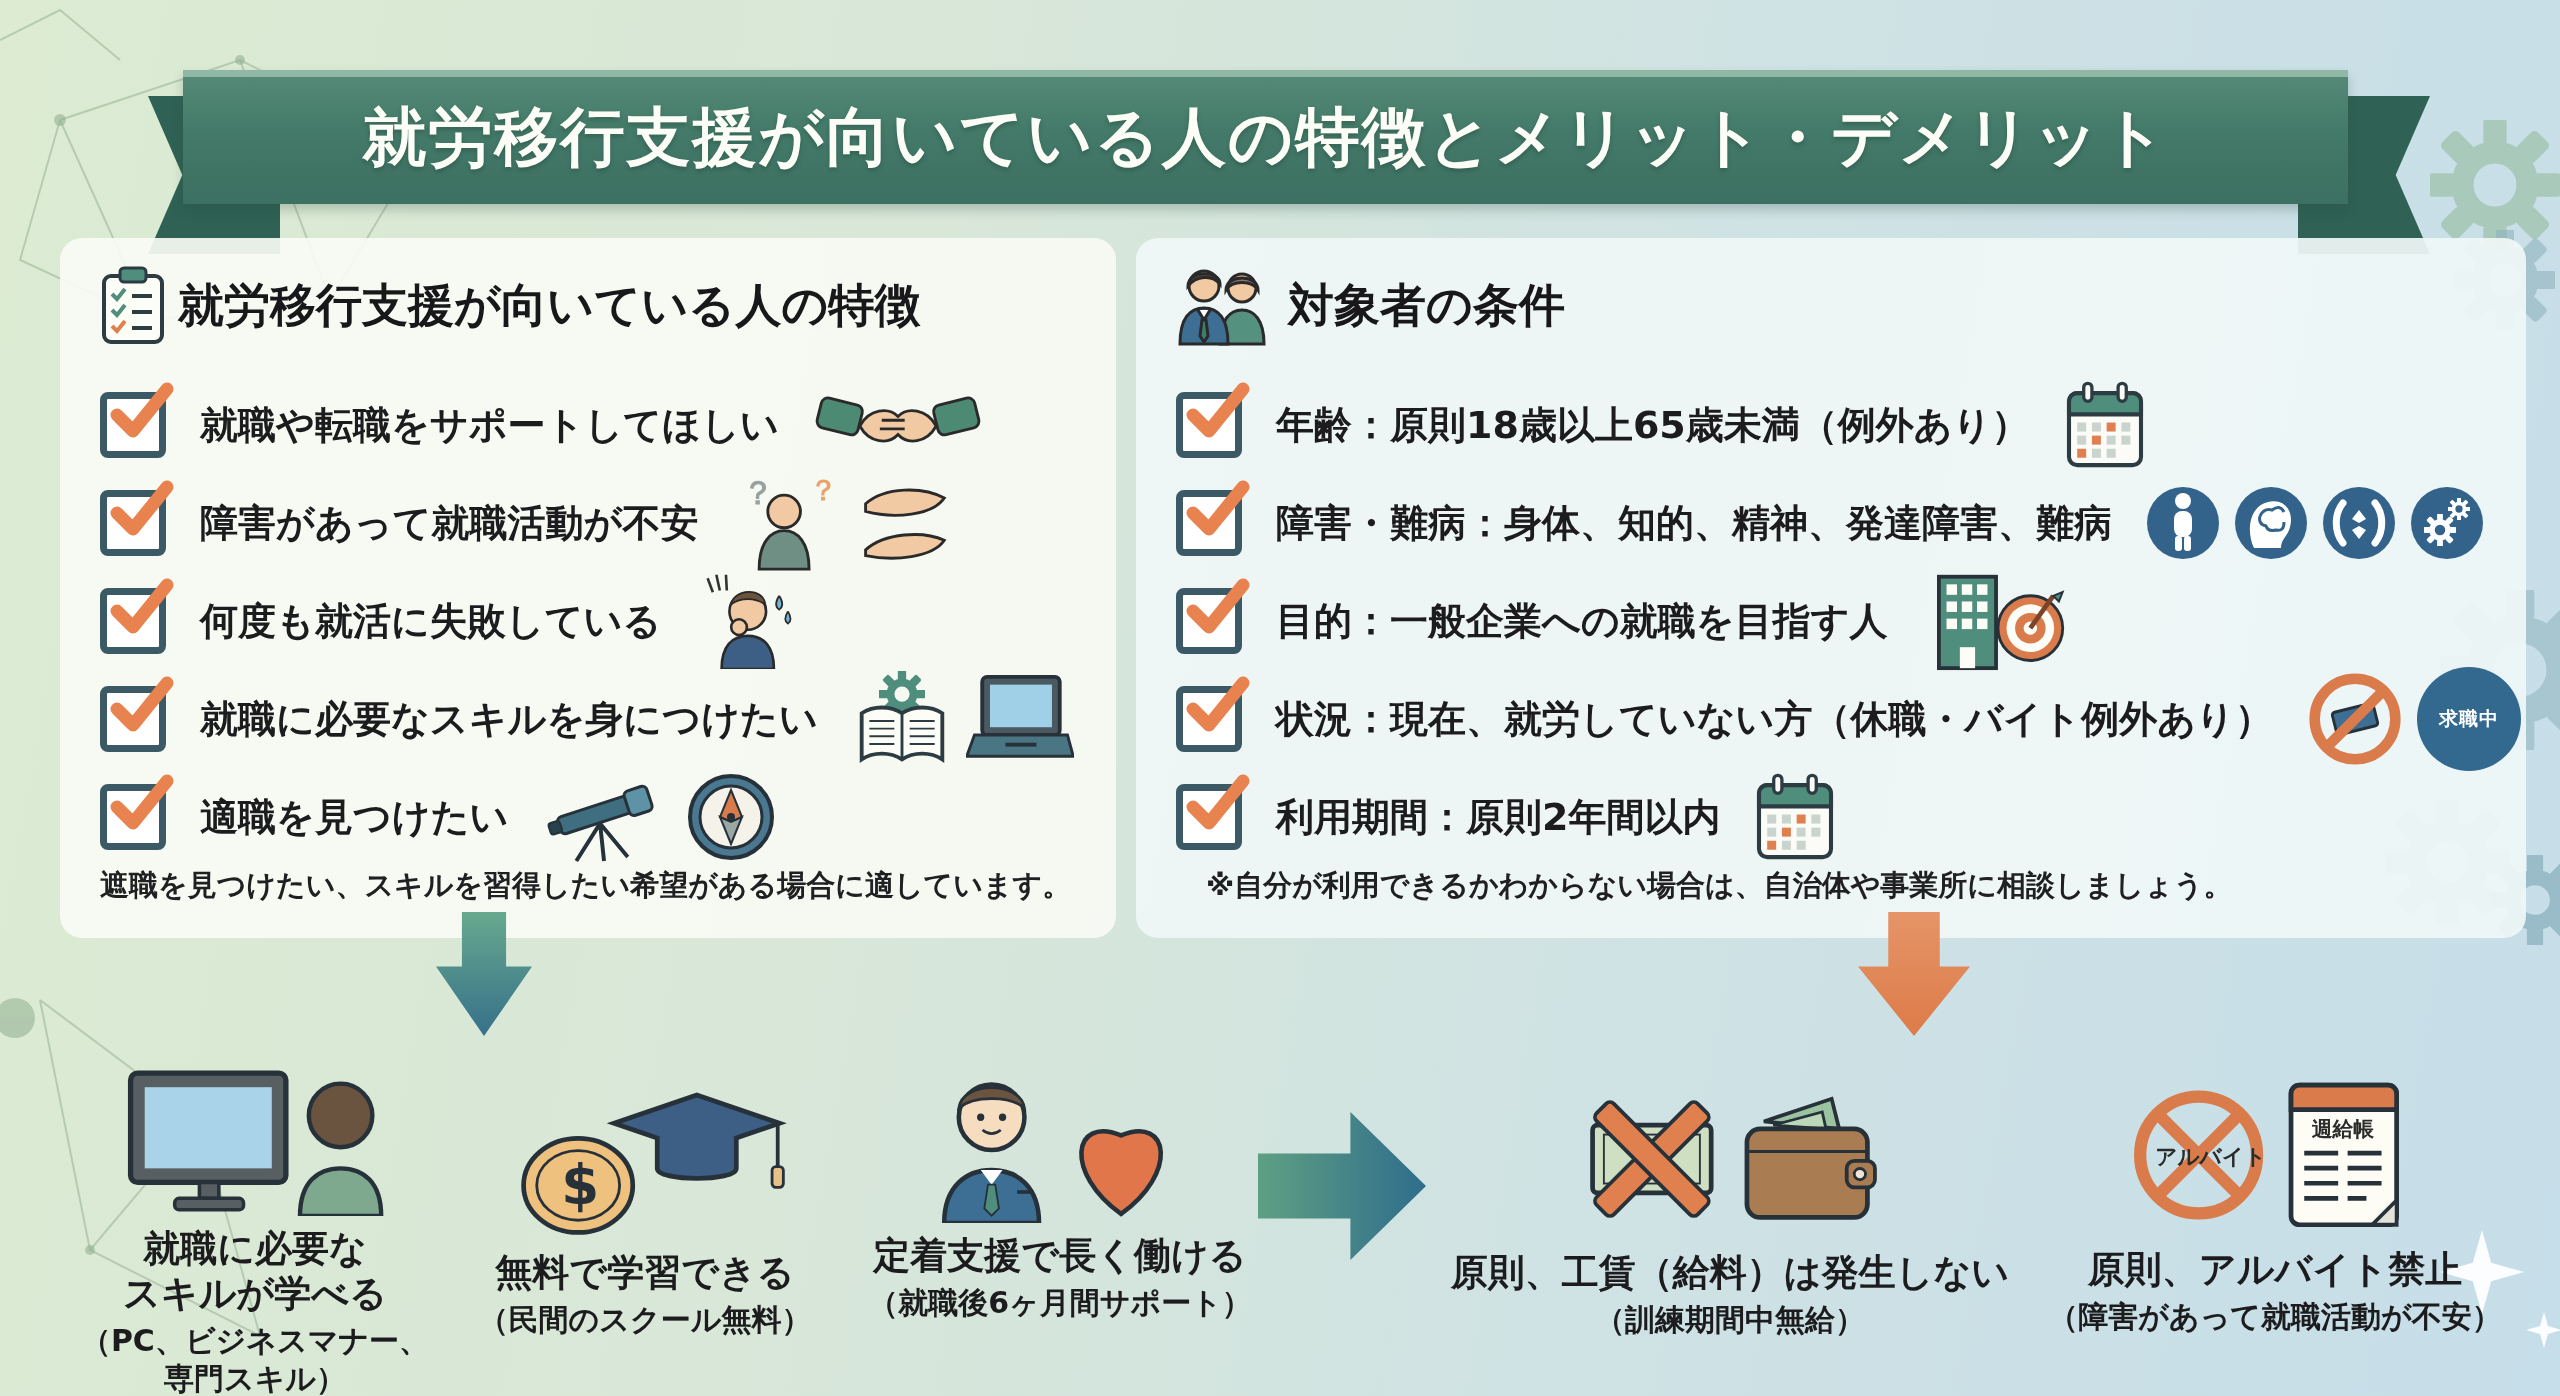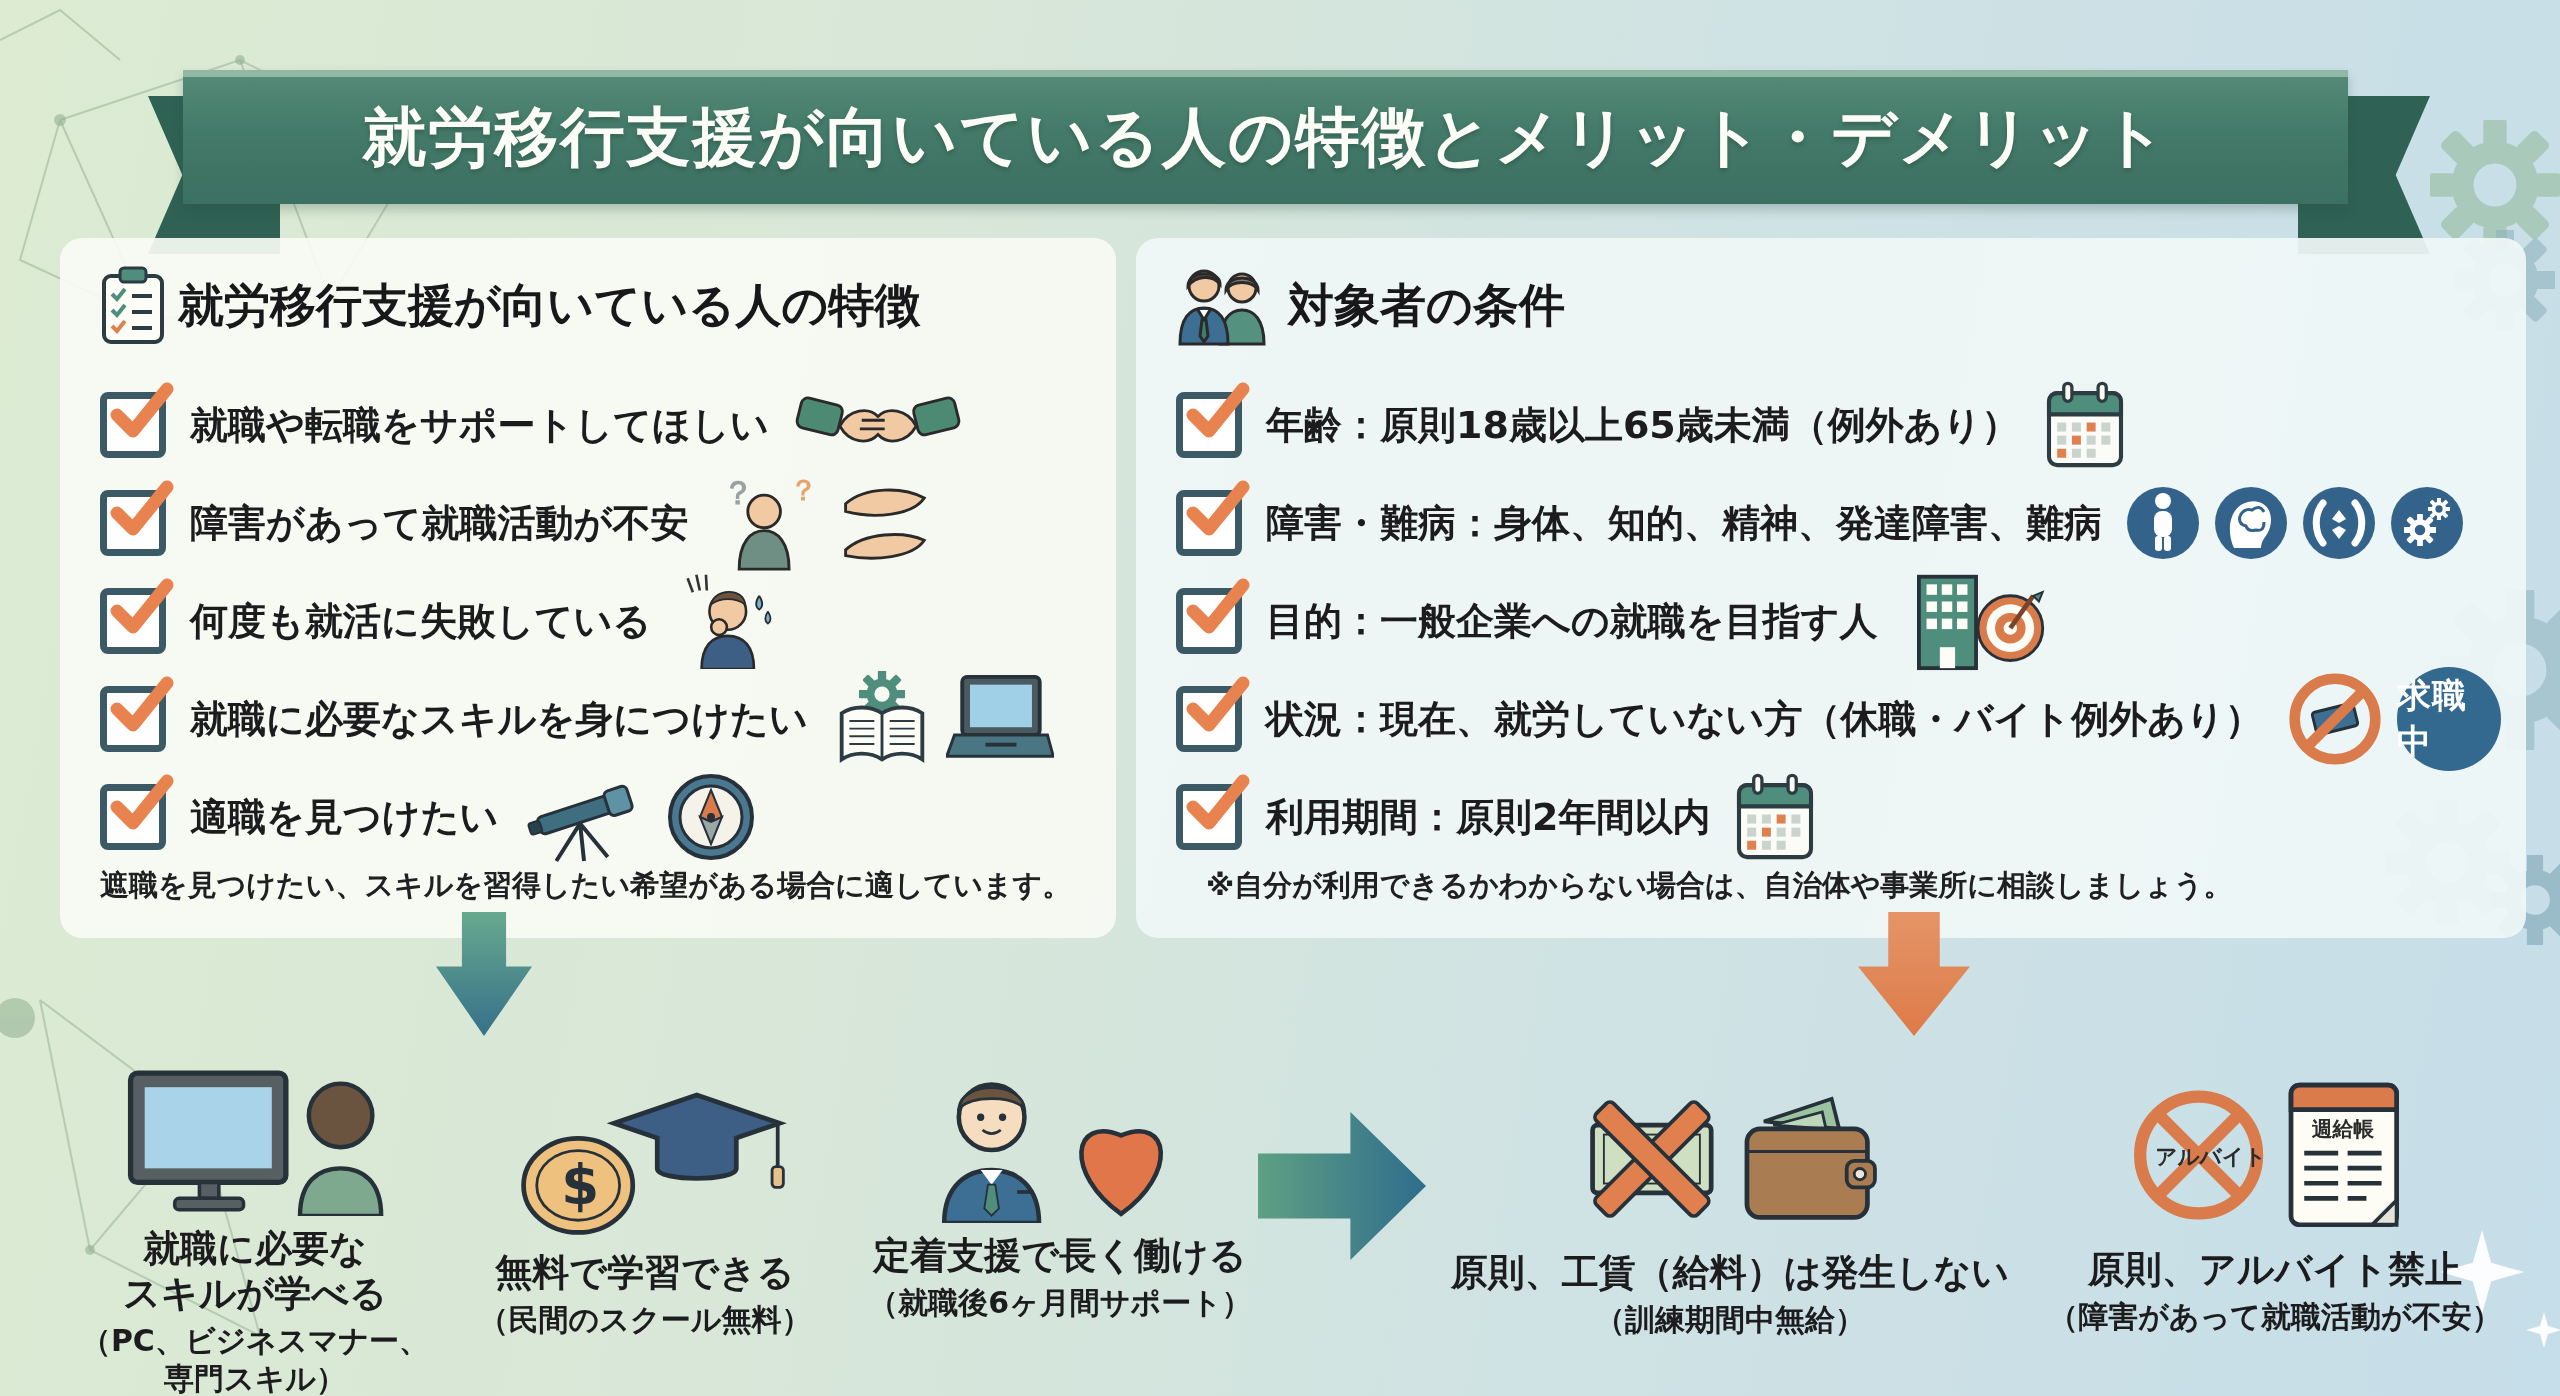--- a/index.html
+++ b/index.html
@@ -28,30 +28,30 @@
   .panel{position:absolute;top:238px;height:700px;border-radius:22px;z-index:2;
     padding:28px 40px;box-sizing:border-box;display:flex;flex-direction:column;}
   .panel-left{left:60px;width:1056px;background:rgba(248,251,244,.92);}
   .panel-right{left:1136px;width:1390px;background:rgba(240,247,246,.93);}
   .phead{display:flex;align-items:center;gap:12px;height:100px;}
   .phead h2{margin:0;font-size:46px;font-weight:800;color:#18181a;}
   .divider{height:9px;margin:14px 2px 16px 2px;
     background:repeating-linear-gradient(90deg,#6f9592 0 24px,transparent 24px 40px);
     border-radius:4px;}
   .rows{display:flex;flex-direction:column;}
-  .row{display:flex;align-items:center;gap:24px;height:98px;}
+  .row{display:flex;align-items:center;gap:34px;height:98px;}
   .cb{position:relative;flex:0 0 auto;width:52px;height:52px;border:7px solid #3c5a66;
     border-radius:8px;background:#fff;}
   .cb svg{position:absolute;left:0;top:-20px;width:66px;height:66px;overflow:visible;}
   .txt{font-size:38px;font-weight:800;white-space:nowrap;}
   .iconrow{display:flex;align-items:center;gap:14px;flex:0 0 auto;}
   .note{margin:auto 0 4px 0;font-size:29px;font-weight:700;color:#202022;}
   .note.indent{margin-left:30px;}
   .badge{width:104px;height:104px;border-radius:50%;background:#33688f;color:#fff;
-    display:flex;align-items:center;justify-content:center;font-size:34px;font-weight:700;
+    display:flex;align-items:center;justify-content:center;font-size:19px;font-weight:700;
     flex:0 0 auto;letter-spacing:1px;}
   
   .down-arrow{position:absolute;z-index:2;}
   .da-teal{left:436px;top:912px;width:96px;height:124px;
     background:linear-gradient(180deg,#67a98e,#36708a);
     clip-path:polygon(27% 0,73% 0,73% 44%,100% 44%,50% 100%,0 44%,27% 44%);}
   .da-orange{left:1858px;top:912px;width:112px;height:124px;
     background:linear-gradient(180deg,#e59468,#dd7b48);
     clip-path:polygon(27% 0,73% 0,73% 44%,100% 44%,50% 100%,0 44%,27% 44%);}
   .flow-arrow{position:absolute;left:1258px;top:1112px;width:168px;height:148px;z-index:2;

